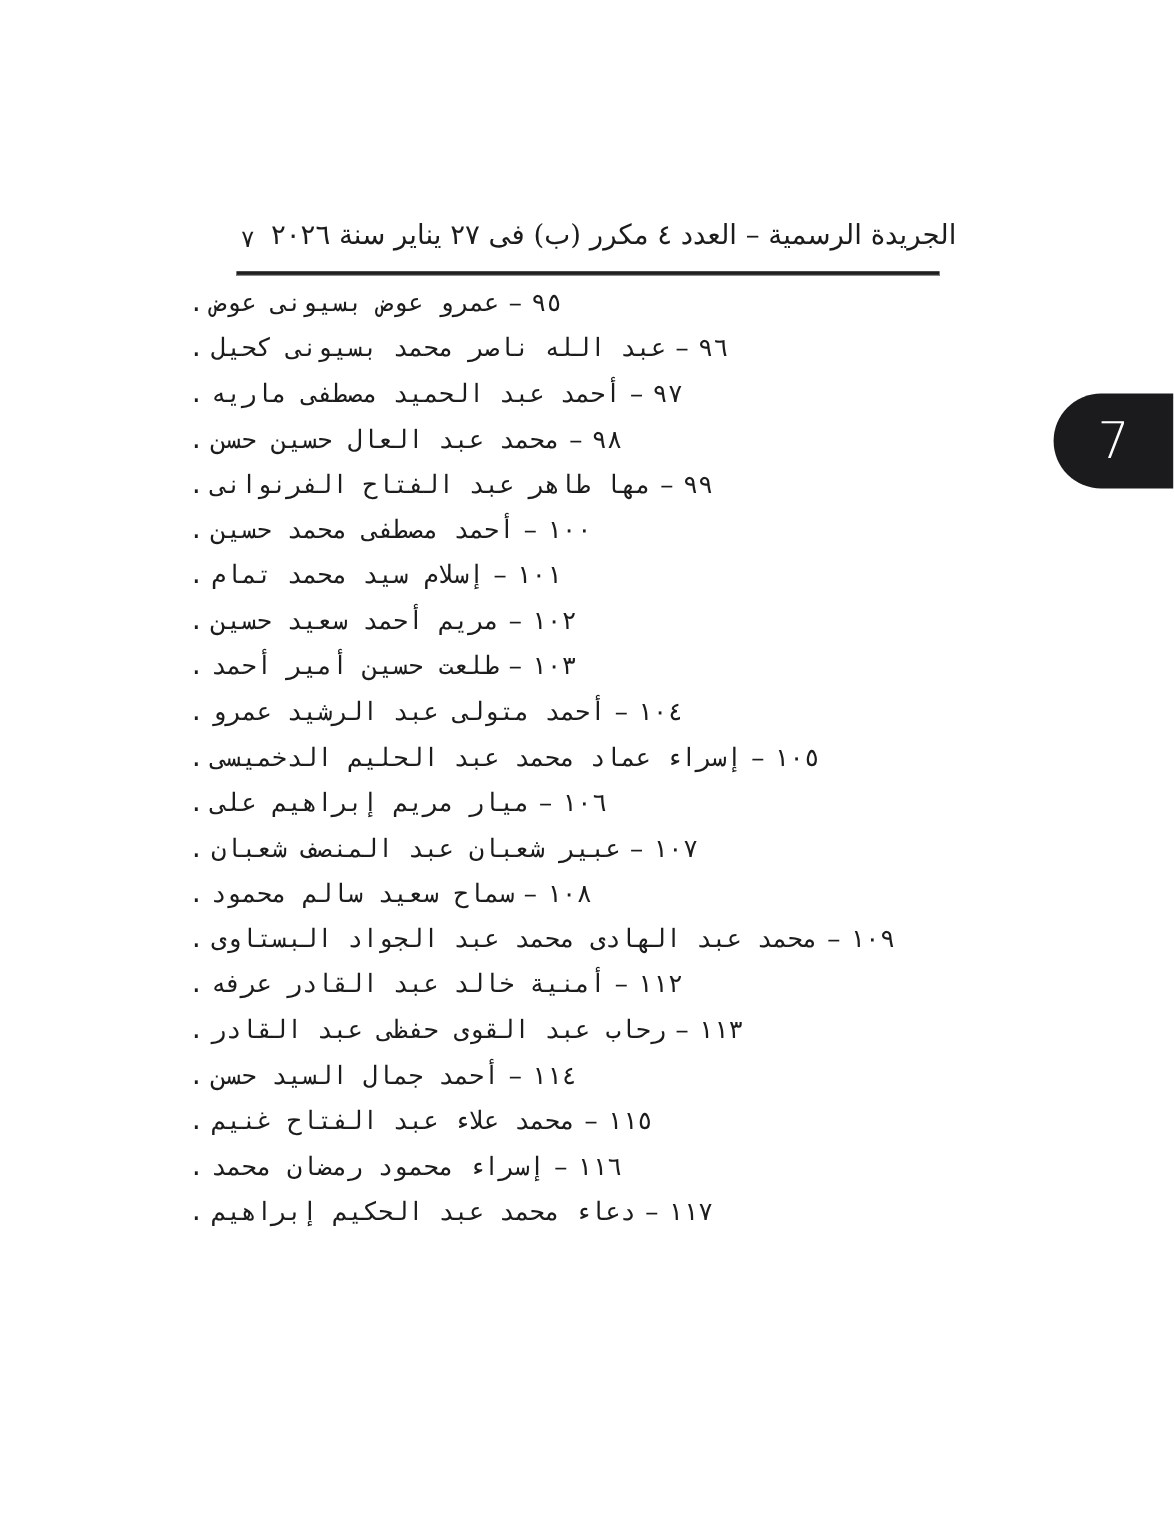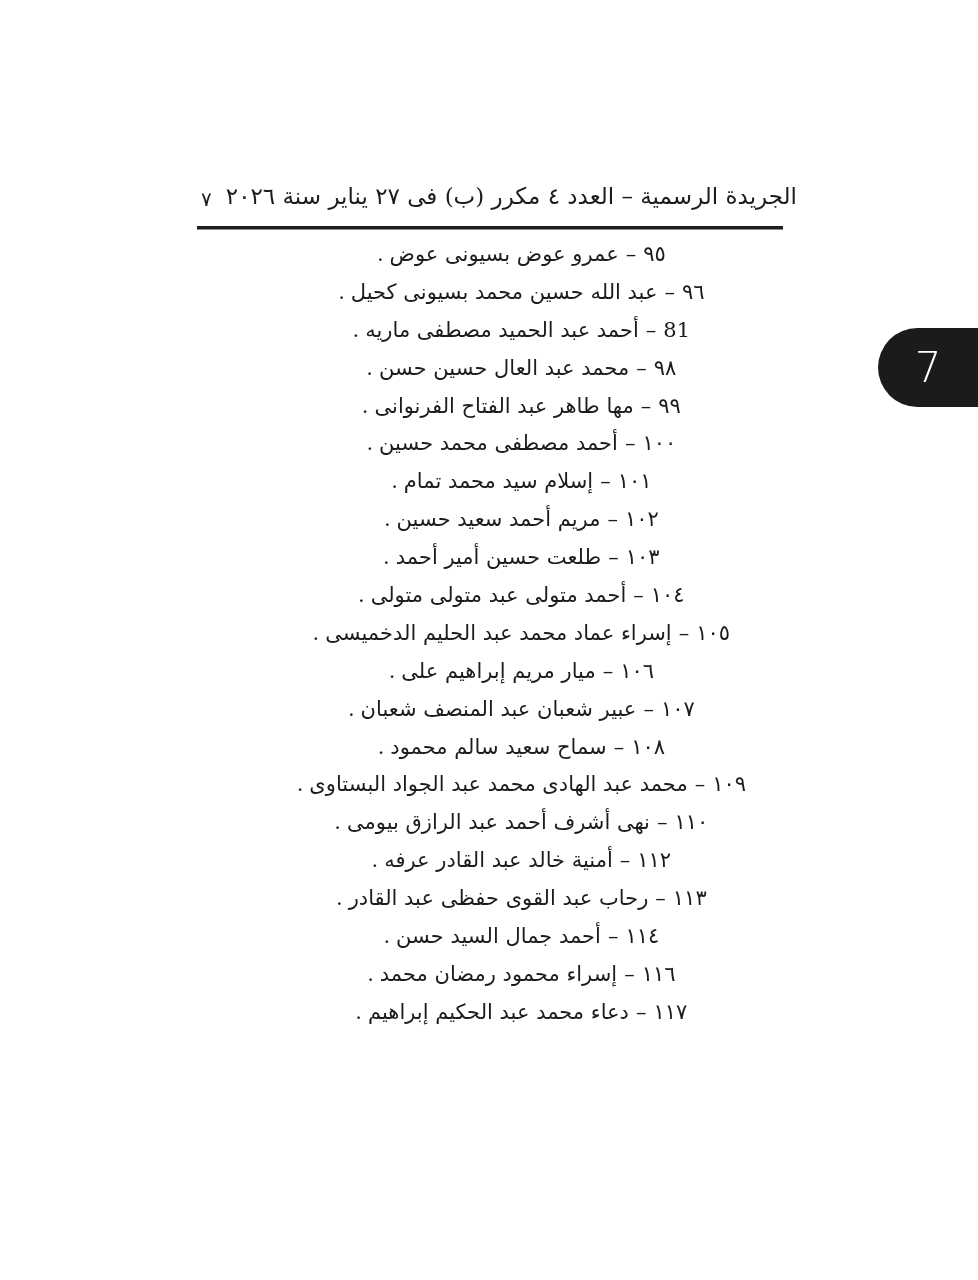--- a/index.html
+++ b/index.html
@@ -48,21 +48,22 @@
     height: 3px;
     background: #1f1f1f;
     border-bottom: 1px solid #8a8a8a;
   }
   
   .names-list {
     position: absolute;
     top: 236px;
     right: 232px;
     direction: rtl;
-    text-align: center;
+    text-align: left;
+    font-family: Liberation Mono, monospace;
   }
   .row {
     height: 37.9px;
     line-height: 37.9px;
     font-size: 21px;
     white-space: nowrap;
     color: #1c1c1c;
   }
   .row .sep {
     margin: 0 7px;
@@ -102,72 +103,72 @@
     <span class="title">الجريدة الرسمية – العدد ٤ مكرر (ب) فى ٢٧ يناير سنة ٢٠٢٦</span>
   </div>
 
   <div class="rule"></div>
 
   <div class="names-list">
       <div class="row">
     <span class="num">٩٥</span><span class="sep">–</span><span class="name">عمرو عوض بسيونى عوض</span><span class="dot">.</span>
   </div>
       <div class="row">
-    <span class="num">٩٦</span><span class="sep">–</span><span class="name">عبد الله حسين محمد بسيونى كحيل</span><span class="dot">.</span>
+    <span class="num">٩٦</span><span class="sep">–</span><span class="name">عبد الله ناصر محمد بسيونى كحيل</span><span class="dot">.</span>
   </div>
       <div class="row">
-    <span class="num">81</span><span class="sep">–</span><span class="name">أحمد عبد الحميد مصطفى ماريه</span><span class="dot">.</span>
+    <span class="num">٩٧</span><span class="sep">–</span><span class="name">أحمد عبد الحميد مصطفى ماريه</span><span class="dot">.</span>
   </div>
       <div class="row">
     <span class="num">٩٨</span><span class="sep">–</span><span class="name">محمد عبد العال حسين حسن</span><span class="dot">.</span>
   </div>
       <div class="row">
     <span class="num">٩٩</span><span class="sep">–</span><span class="name">مها طاهر عبد الفتاح الفرنوانى</span><span class="dot">.</span>
   </div>
       <div class="row">
     <span class="num">١٠٠</span><span class="sep">–</span><span class="name">أحمد مصطفى محمد حسين</span><span class="dot">.</span>
   </div>
       <div class="row">
     <span class="num">١٠١</span><span class="sep">–</span><span class="name">إسلام سيد محمد تمام</span><span class="dot">.</span>
   </div>
       <div class="row">
     <span class="num">١٠٢</span><span class="sep">–</span><span class="name">مريم أحمد سعيد حسين</span><span class="dot">.</span>
   </div>
       <div class="row">
     <span class="num">١٠٣</span><span class="sep">–</span><span class="name">طلعت حسين أمير أحمد</span><span class="dot">.</span>
   </div>
       <div class="row">
-    <span class="num">١٠٤</span><span class="sep">–</span><span class="name">أحمد متولى عبد متولى متولى</span><span class="dot">.</span>
+    <span class="num">١٠٤</span><span class="sep">–</span><span class="name">أحمد متولى عبد الرشيد عمرو</span><span class="dot">.</span>
   </div>
       <div class="row">
     <span class="num">١٠٥</span><span class="sep">–</span><span class="name">إسراء عماد محمد عبد الحليم الدخميسى</span><span class="dot">.</span>
   </div>
       <div class="row">
     <span class="num">١٠٦</span><span class="sep">–</span><span class="name">ميار مريم إبراهيم على</span><span class="dot">.</span>
   </div>
       <div class="row">
     <span class="num">١٠٧</span><span class="sep">–</span><span class="name">عبير شعبان عبد المنصف شعبان</span><span class="dot">.</span>
   </div>
       <div class="row">
     <span class="num">١٠٨</span><span class="sep">–</span><span class="name">سماح سعيد سالم محمود</span><span class="dot">.</span>
   </div>
       <div class="row">
     <span class="num">١٠٩</span><span class="sep">–</span><span class="name">محمد عبد الهادى محمد عبد الجواد البستاوى</span><span class="dot">.</span>
   </div>
       <div class="row">
-    <span class="num">١١٠</span><span class="sep">–</span><span class="name">نهى أشرف أحمد عبد الرازق بيومى</span><span class="dot">.</span>
-  </div>
-      <div class="row">
     <span class="num">١١٢</span><span class="sep">–</span><span class="name">أمنية خالد عبد القادر عرفه</span><span class="dot">.</span>
   </div>
       <div class="row">
     <span class="num">١١٣</span><span class="sep">–</span><span class="name">رحاب عبد القوى حفظى عبد القادر</span><span class="dot">.</span>
   </div>
       <div class="row">
     <span class="num">١١٤</span><span class="sep">–</span><span class="name">أحمد جمال السيد حسن</span><span class="dot">.</span>
+  </div>
+      <div class="row">
+    <span class="num">١١٥</span><span class="sep">–</span><span class="name">محمد علاء عبد الفتاح غنيم</span><span class="dot">.</span>
   </div>
       <div class="row">
     <span class="num">١١٦</span><span class="sep">–</span><span class="name">إسراء محمود رمضان محمد</span><span class="dot">.</span>
   </div>
       <div class="row">
     <span class="num">١١٧</span><span class="sep">–</span><span class="name">دعاء محمد عبد الحكيم إبراهيم</span><span class="dot">.</span>
   </div>
     </div>
 
   <div class="side-tab">

